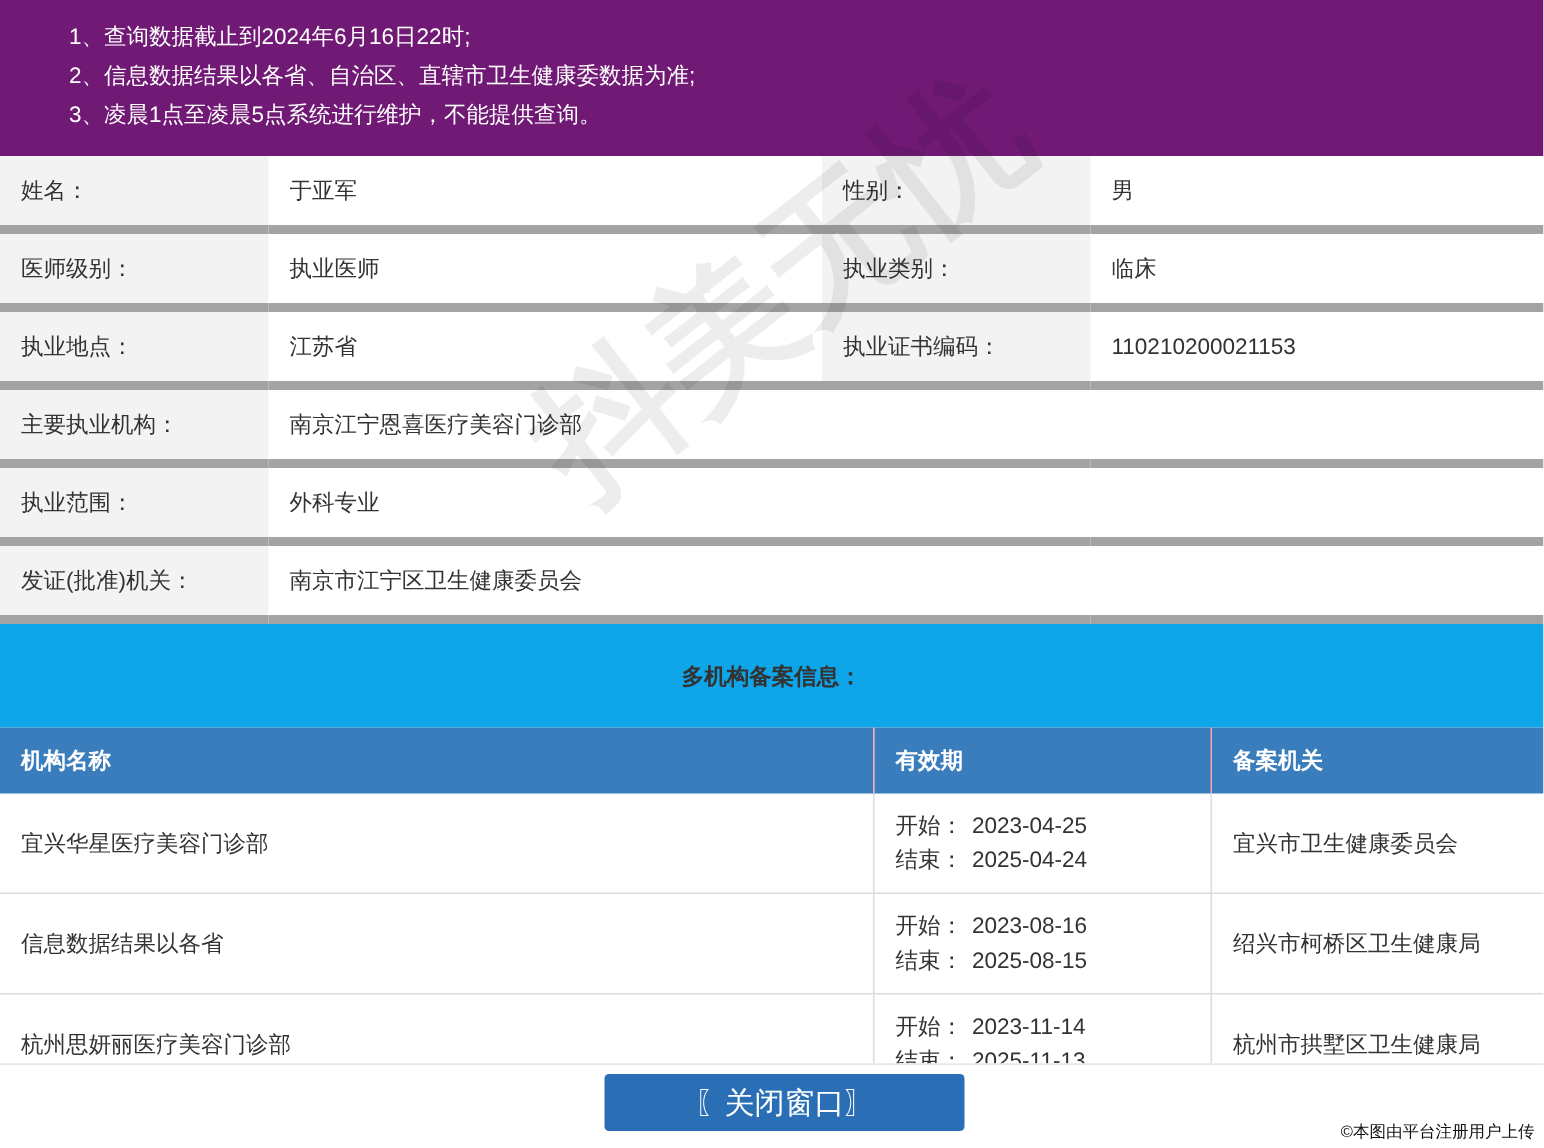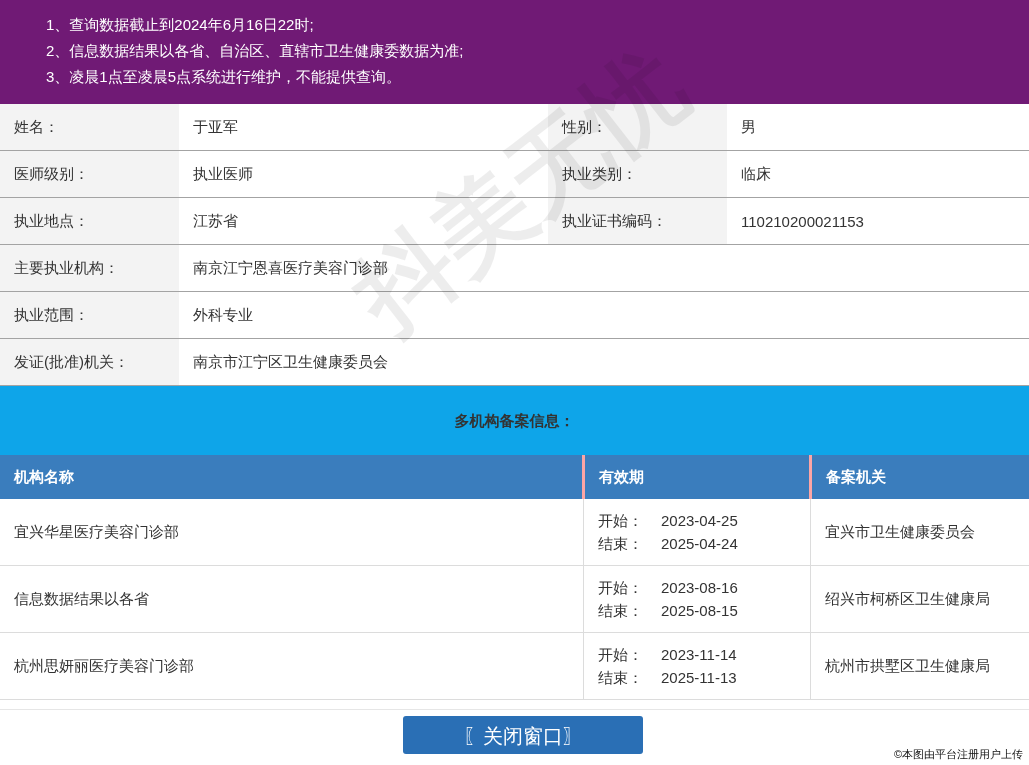--- a/index.html
+++ b/index.html
@@ -32,21 +32,21 @@
   .info-table {
     width: 100%;
     border-collapse: collapse;
     table-layout: fixed;
     font-size: 15px;
     color: #333;
   }
   .info-table td {
     height: 46px;
     padding: 0 0 0 14px;
-    border-bottom: 1px solid #a3a3a3;
+    border-bottom: 6px solid #a3a3a3;
     vertical-align: middle;
     white-space: nowrap;
     overflow: hidden;
   }
   .lbl {
     background: #f3f3f3;
     color: #333;
   }
   .val {
     background: #ffffff;
@@ -75,40 +75,40 @@
     color: #333;
   }
   .rec-table thead th {
     background: #3a7dbd;
     color: #ffffff;
     font-weight: bold;
     text-align: left;
     height: 44px;
     padding: 0 0 0 14px;
     font-size: 15px;
-    border-right: 3px solid #fca5a5;
+    border-right: 1px solid #fca5a5;
   }
   .rec-table thead th:last-child { border-right: none; }
   .rec-table tbody td {
     height: 66px;
     padding: 0 0 0 14px;
     border-bottom: 1px solid #dcdcdc;
     border-right: 1px solid #dcdcdc;
     vertical-align: middle;
   }
   .rec-table tbody td:last-child { border-right: none; }
   .rc1 { width: 568px; }
   .rc2 { width: 210px; }
   .rc3 { width: auto; }
   .date-line {
     line-height: 23px;
     white-space: nowrap;
   }
   .date-key { letter-spacing: 0px; }
-  .date-val { margin-left: 18px; }
+  .date-val { margin-left: 6px; }
 
   
   .watermark {
     position: absolute;
     left: 330px;
     top: 260px;
     font-size: 96px;
     font-weight: bold;
     color: rgba(0,0,0,0.07);
     transform: rotate(-38deg);

